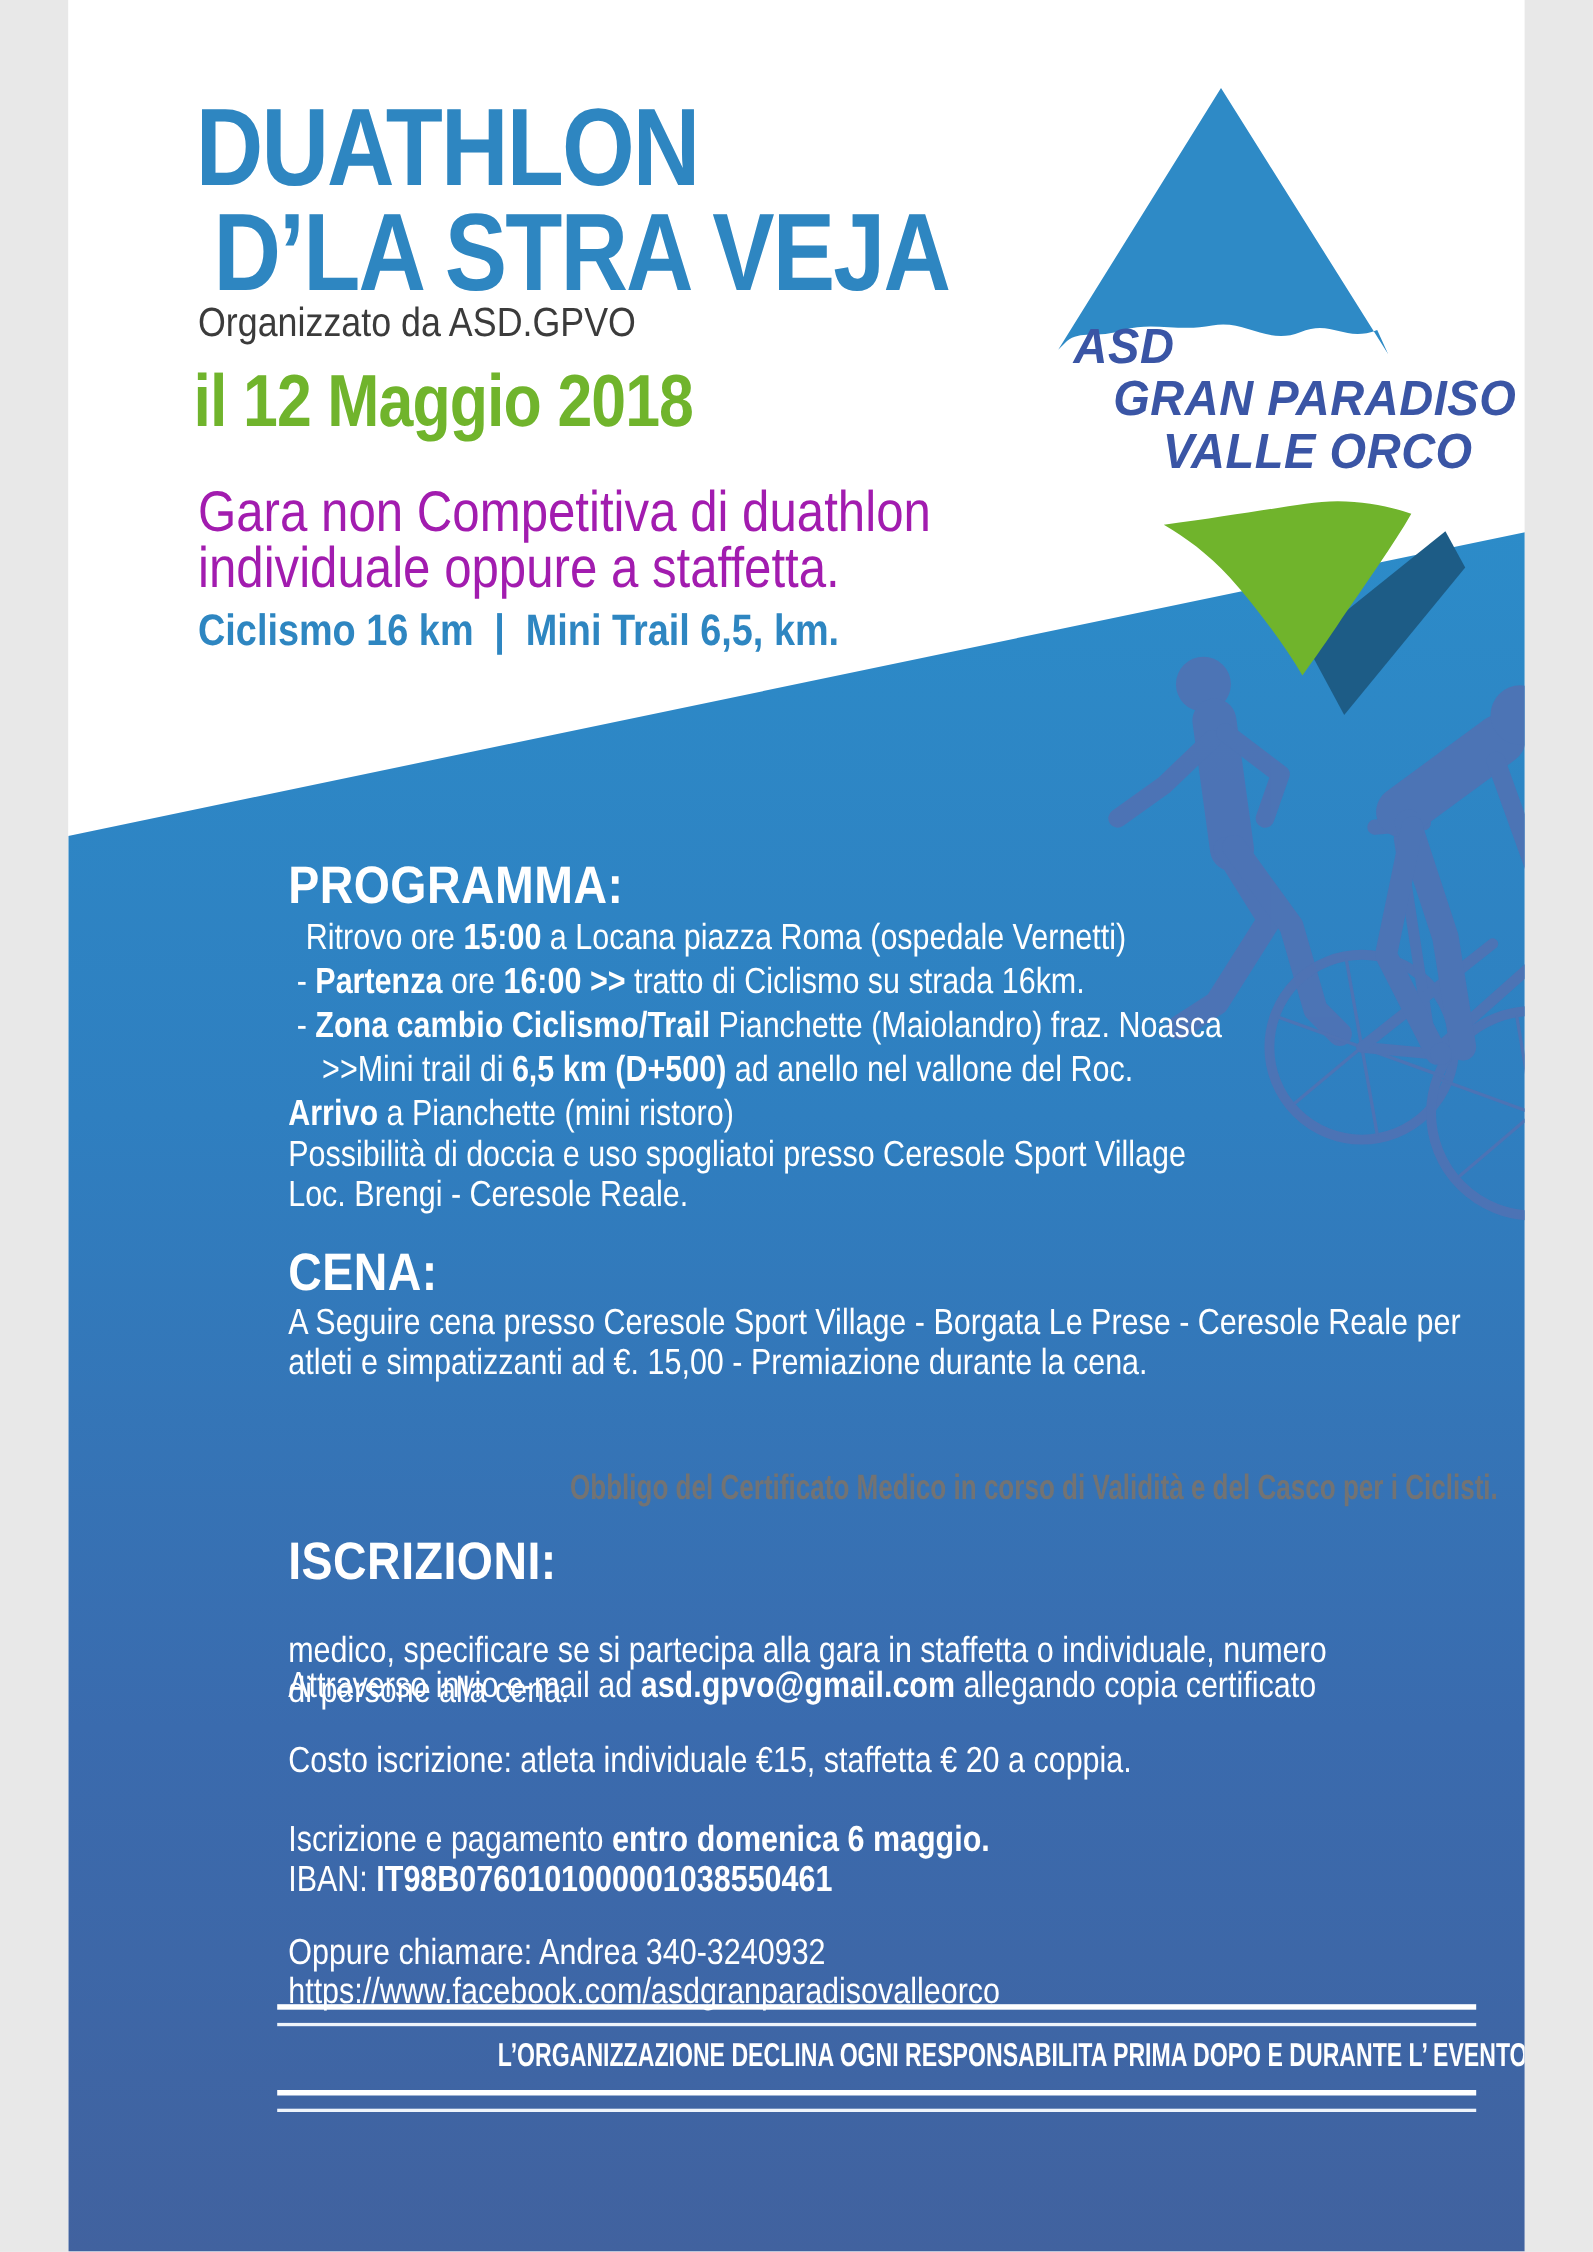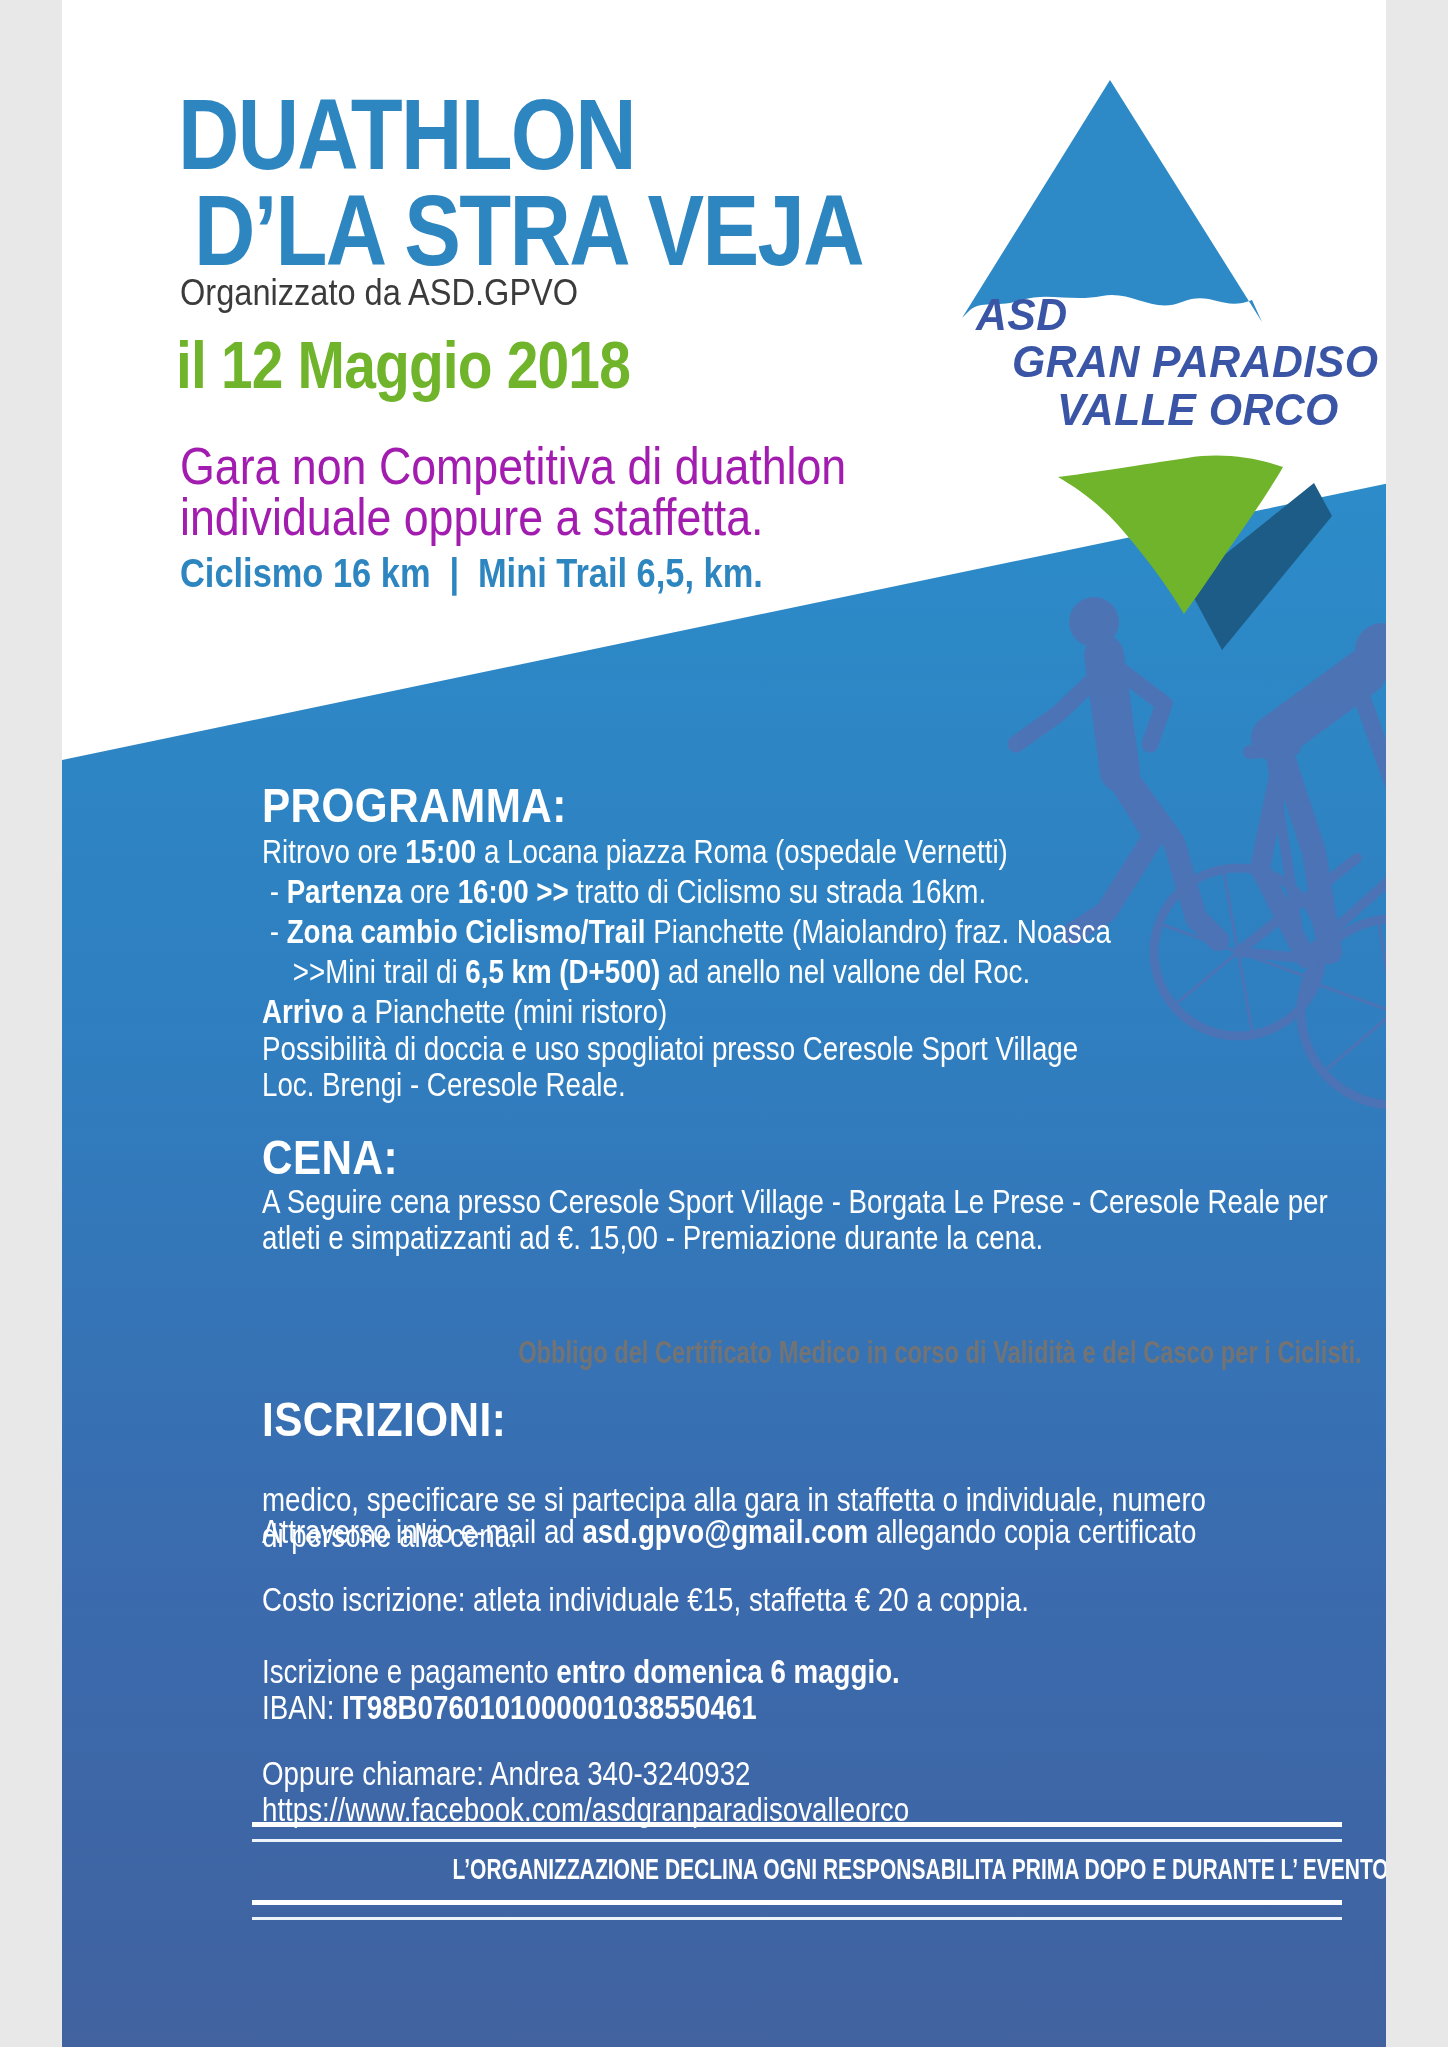--- a/index.html
+++ b/index.html
@@ -111,21 +111,21 @@
   <div class="abs sub" style="left:118px;top:487px;"><span class="cond">individuale oppure a staffetta.</span></div>
   <div class="abs dist" style="left:118px;top:551px;">
     <span class="cond"><span>Ciclismo 16 km</span><span class="sep">|</span><span>Mini Trail 6,5, km.</span></span>
   </div>
 
   <div class="abs logoline" style="left:914px;top:289px;"><span class="cond">ASD</span></div>
   <div class="abs logoline" style="left:950px;top:336px;"><span class="cond">GRAN PARADISO</span></div>
   <div class="abs logoline" style="left:995px;top:384px;"><span class="cond">VALLE ORCO</span></div>
 
   <div class="abs heading" style="left:200px;top:778px;"><span class="cond">PROGRAMMA:</span></div>
-  <div class="abs w" style="left:200px;top:833px;"><span class="cond"><span>Ritrovo ore </span><span class="seg-b">15:00</span><span> a Locana piazza Roma (ospedale Vernetti)</span></span></div>
+  <div class="abs w" style="left:216px;top:833px;"><span class="cond"><span>Ritrovo ore </span><span class="seg-b">15:00</span><span> a Locana piazza Roma (ospedale Vernetti)</span></span></div>
   <div class="abs w" style="left:200px;top:873px;"><span class="cond"><span> - </span><span class="seg-b">Partenza</span><span> ore </span><span class="seg-b">16:00 &gt;&gt;</span><span> tratto di Ciclismo su strada 16km.</span></span></div>
   <div class="abs w" style="left:200px;top:913px;"><span class="cond"><span> - </span><span class="seg-b">Zona cambio Ciclismo/Trail</span><span> Pianchette (Maiolandro) fraz. Noasca</span></span></div>
   <div class="abs w" style="left:200px;top:953px;"><span class="cond"><span>    &gt;&gt;Mini trail di </span><span class="seg-b">6,5 km (D+500)</span><span> ad anello nel vallone del Roc.</span></span></div>
   <div class="abs w" style="left:200px;top:993px;"><span class="cond"><span class="seg-b">Arrivo</span><span> a Pianchette (mini ristoro)</span></span></div>
   <div class="abs w" style="left:200px;top:1030px;"><span class="cond">Possibilità di doccia e uso spogliatoi presso Ceresole Sport Village</span></div>
   <div class="abs w" style="left:200px;top:1066px;"><span class="cond">Loc. Brengi - Ceresole Reale.</span></div>
 
   <div class="abs heading" style="left:200px;top:1130px;"><span class="cond">CENA:</span></div>
   <div class="abs w" style="left:200px;top:1183px;"><span class="cond">A Seguire cena presso Ceresole Sport Village - Borgata Le Prese - Ceresole Reale per</span></div>
   <div class="abs w" style="left:200px;top:1219px;"><span class="cond">atleti e simpatizzanti ad €. 15,00 - Premiazione durante la cena.</span></div>

